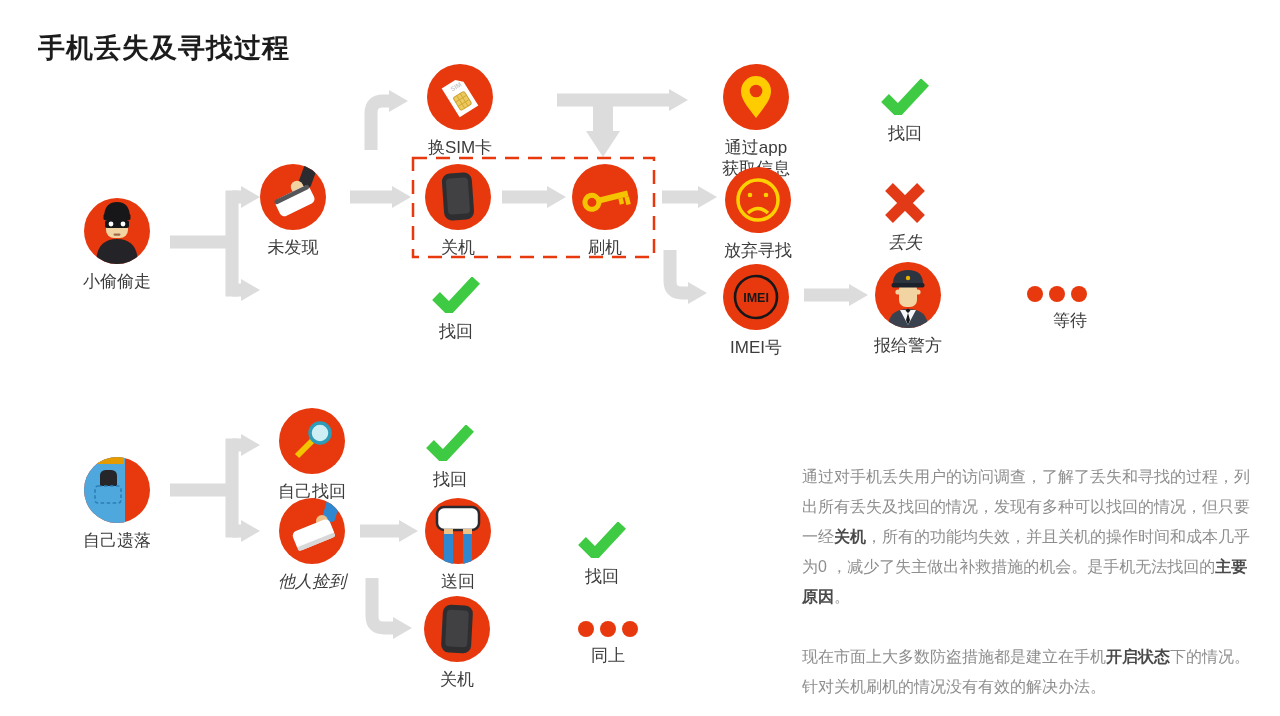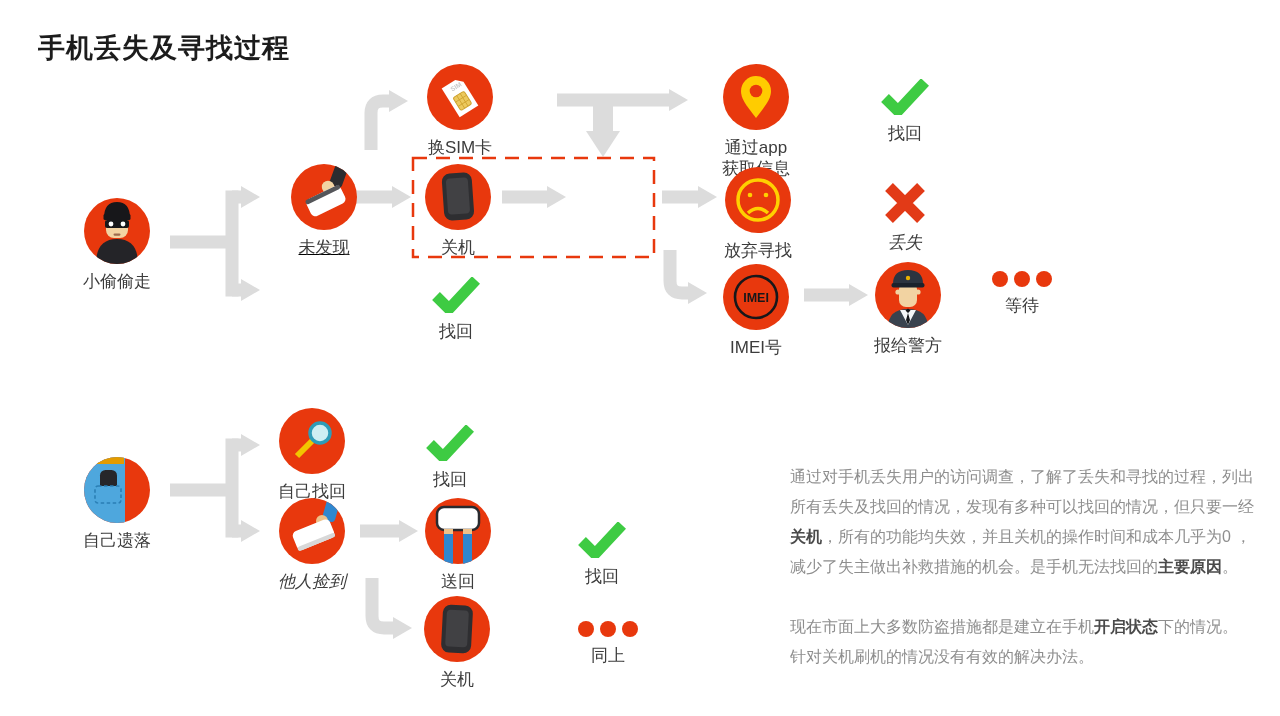--- a/index.html
+++ b/index.html
@@ -4,21 +4,21 @@
 <style>
   html,body{margin:0;padding:0;background:#ffffff;}
   .stage{position:relative;width:1280px;height:716px;background:#fff;overflow:hidden;
          font-family:"Liberation Sans","DejaVu Sans",sans-serif;border-radius:15px;}
   .title{position:absolute;left:38px;top:30px;font-size:27px;font-weight:700;color:#1c1c1c;letter-spacing:1px;}
   .arrows{position:absolute;left:0;top:0;pointer-events:none;}
   .node{position:absolute;width:130px;display:flex;flex-direction:column;align-items:center;gap:7px;}
   .node.result{gap:8px;}
   .nlabel{font-size:17px;line-height:21px;color:#3c3c3c;white-space:nowrap;text-align:center;}
   .analysis{position:absolute;left:786px;top:462px;width:470px;font-size:16px;line-height:30px;color:#8e8e8e;}
-  .analysis p{margin:0 0 30px 4px;}
+  .analysis p{margin:0 0 30px 16px;}
   .analysis b{color:#4a4a4a;font-weight:700;}
 </style>
 </head>
 <body>
 
 <div class="stage">
 
   <div class="title">手机丢失及寻找过程</div>
 
   <svg class="arrows" width="1280" height="716" viewBox="0 0 1280 716">
@@ -106,21 +106,21 @@
         <rect x="-13.5" y="-17" width="27" height="6" rx="1.5" fill="#17171a"></rect>
         <rect x="-12" y="-11" width="24" height="8" rx="2" fill="#17171a"></rect>
         <circle cx="-6" cy="-7" r="2.4" fill="#ffffff"></circle>
         <circle cx="6" cy="-7" r="2.4" fill="#ffffff"></circle>
         <rect x="-3.5" y="2.5" width="7" height="2.2" rx="1.1" fill="#9c6b4e"></rect>
       </g>
     </svg>
     <div class="nlabel">小偷偷走</div>
   </div>
 
-  <div class="node" style="left:259px;top:164px;text-decoration:underline;">
+  <div class="node" style="left:228px;top:164px;">
     <svg viewBox="-33 -33 66 66" width="66" height="66">
       <clipPath id="cpNf">
           <circle r="33"></circle>
         </clipPath>
       <circle r="33" fill="#e8380d"></circle>
       <g clip-path="url(#cpNf)">
         <rect x="0" y="-42" width="13" height="28" rx="3" fill="#2c2c30" transform="rotate(20)"></rect>
         <circle cx="4" cy="-10" r="6.2" fill="#f2d3a2"></circle>
         <g transform="rotate(-26)">
           <rect x="-19" y="-5" width="38" height="19" rx="5" fill="#ffffff"></rect>
@@ -149,20 +149,32 @@
     <svg viewBox="-33 -33 66 66" width="66" height="66">
       <circle r="33" fill="#e8380d"></circle>
       <g transform="rotate(-4)">
         <rect x="-15" y="-24" width="30" height="47" rx="8" fill="#2e2e31"></rect>
         <rect x="-11" y="-19" width="22" height="36" rx="4" fill="#414144"></rect>
       </g>
     </svg>
     <div class="nlabel">关机</div>
   </div>
 
+  <div class="node" style="left:540px;top:164px;">
+    <svg viewBox="-33 -33 66 66" width="66" height="66">
+      <circle r="33" fill="#e8380d"></circle>
+      <g transform="rotate(-14)" fill="#f5c400">
+        <circle cx="-14" cy="2" r="7" fill="none" stroke="#f5c400" stroke-width="5"></circle>
+        <rect x="-7" y="-1" width="30" height="6"></rect>
+        <rect x="12.5" y="5" width="4.5" height="6"></rect>
+        <rect x="18.8" y="5" width="4.5" height="8"></rect>
+      </g>
+    </svg>
+    <div class="nlabel">刷机</div>
+  </div>
 
   <div class="node" style="left:691px;top:64px;justify-content:space-between;">
     <svg viewBox="-33 -33 66 66" width="66" height="66">
       <circle r="33" fill="#e8380d"></circle>
       <path d="M0 21 C-11 7 -15 1 -15 -6 A15 15 0 1 1 15 -6 C15 1 11 7 0 21 Z" fill="#ffcc00"></path>
       <circle cx="0" cy="-6" r="6.3" fill="#e8380d"></circle>
     </svg>
     <div class="nlabel">
       <div>通过app</div>
       <div>获取信息</div>
@@ -226,21 +238,21 @@
         <circle cx="10" cy="-3" r="2.6" fill="#f2d3a2"></circle>
         <rect x="-9" y="-13" width="18" height="25" rx="7" fill="#f2d3a2"></rect>
         <path d="M-15 -11 Q-15 -25 0 -25 Q15 -25 15 -11 Z" fill="#2c3440"></path>
         <rect x="-16.5" y="-12" width="33" height="4.5" rx="2" fill="#1b222c"></rect>
         <circle cx="0" cy="-17" r="2.2" fill="#e8b100"></circle>
       </g>
     </svg>
     <div class="nlabel">报给警方</div>
   </div>
 
-  <div class="node result" style="left:957px;top:271px;">
+  <div class="node result" style="left:957px;top:286px;align-items:flex-end;">
     <svg viewBox="0 0 60 16" width="60" height="16">
       <circle cx="8" cy="8" r="8" fill="#e8380d"></circle>
         <circle cx="30" cy="8" r="8" fill="#e8380d"></circle>
         <circle cx="52" cy="8" r="8" fill="#e8380d"></circle>
     </svg>
     <div class="nlabel">等待</div>
   </div>
 
   <div class="node" style="left:52px;top:457px;">
     <svg viewBox="-33 -33 66 66" width="66" height="66">

